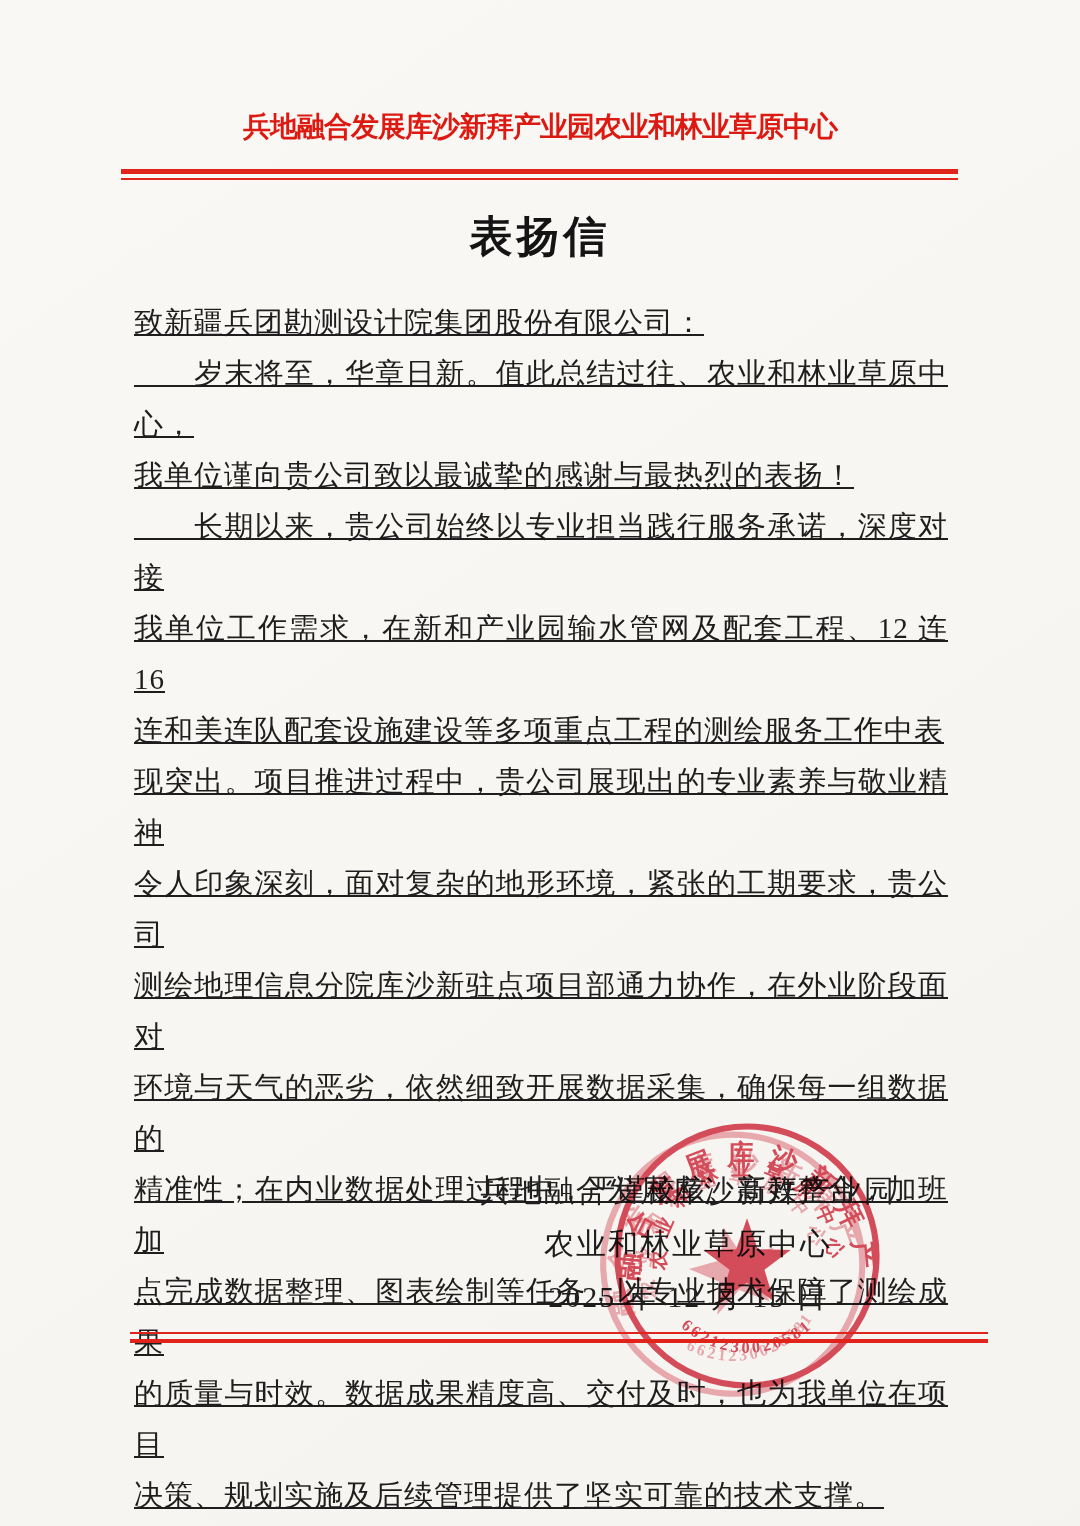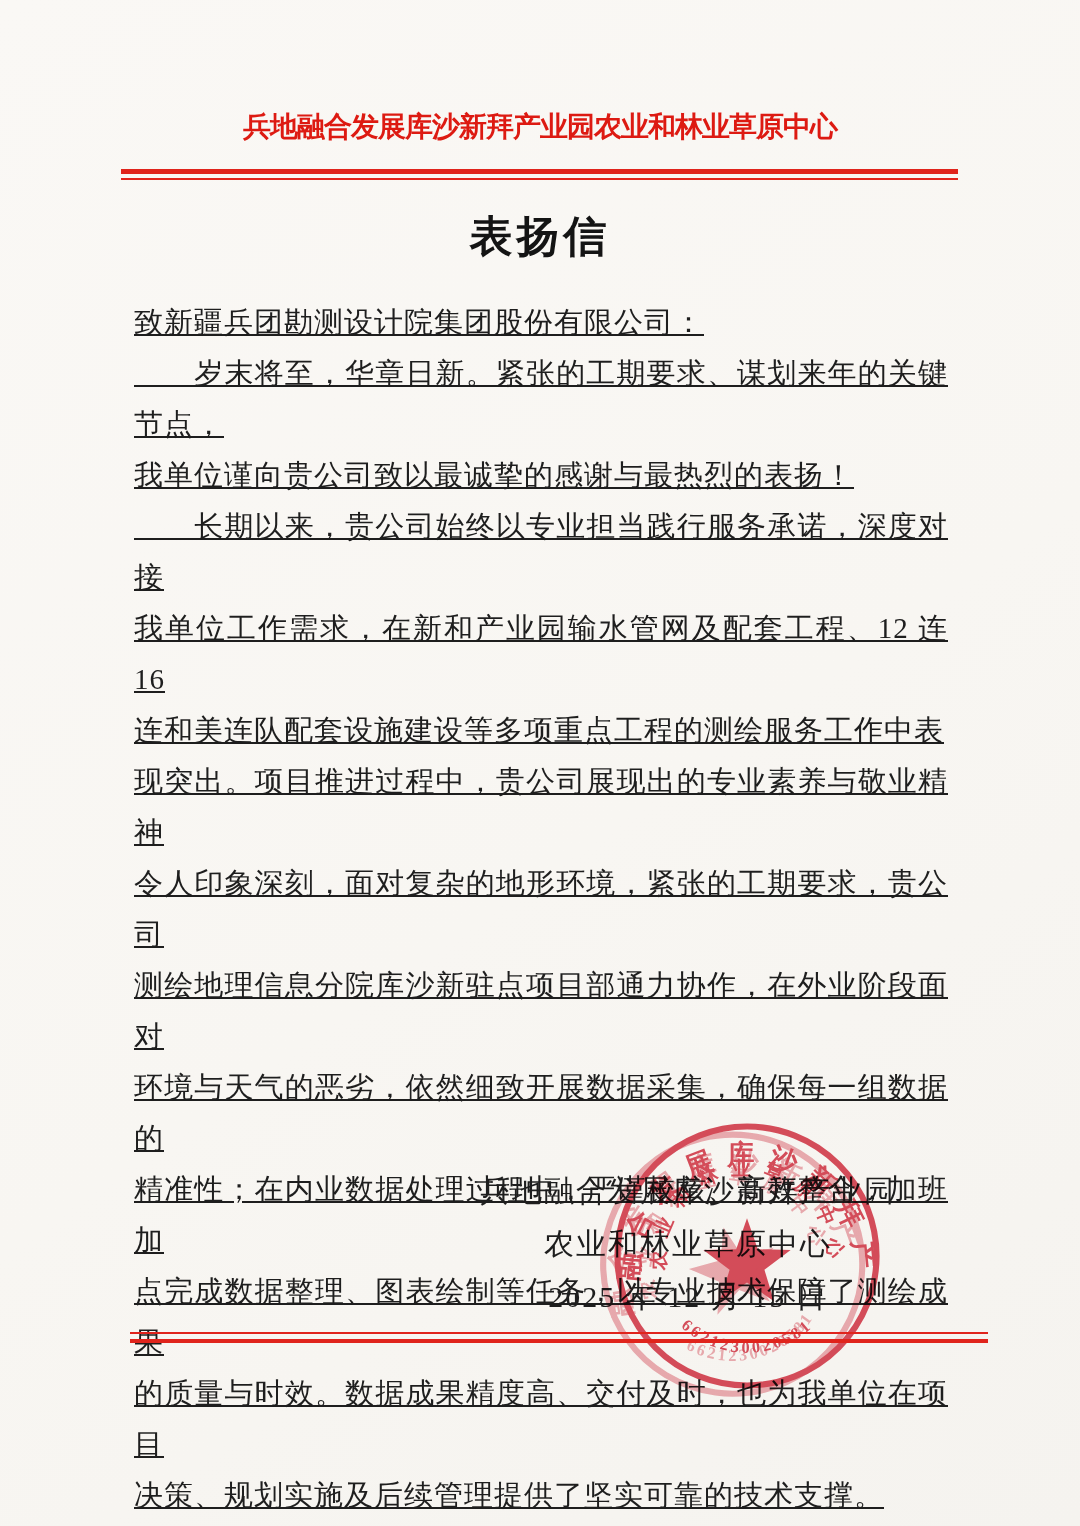--- a/index.html
+++ b/index.html
@@ -73,21 +73,21 @@
 
   <div class="rules">
     <div class="rule-thick"></div>
     <div class="rule-thin"></div>
   </div>
 
   <div class="doc-title">表扬信</div>
 
   <div class="body-text">
     <p>致新疆兵团勘测设计院集团股份有限公司：</p>
-    <p>　　岁末将至，华章日新。紧张的工期要求、谋划来年的关键节点，
+    <p>　　岁末将至，华章日新。值此总结过往、农业和林业草原中心，
 我单位谨向贵公司致以最诚挚的感谢与最热烈的表扬！</p>
     <p>　　长期以来，贵公司始终以专业担当践行服务承诺，深度对接
 我单位工作需求，在新和产业园输水管网及配套工程、12 连 16
 连和美连队配套设施建设等多项重点工程的测绘服务工作中表
 现突出。项目推进过程中，贵公司展现出的专业素养与敬业精神
 令人印象深刻，面对复杂的地形环境，紧张的工期要求，贵公司
 测绘地理信息分院库沙新驻点项目部通力协作，在外业阶段面对
 环境与天气的恶劣，依然细致开展数据采集，确保每一组数据的
 精准性；在内业数据处理过程中，严谨校核、高效整合，加班加
 点完成数据整理、图表绘制等任务，以专业技术保障了测绘成果

